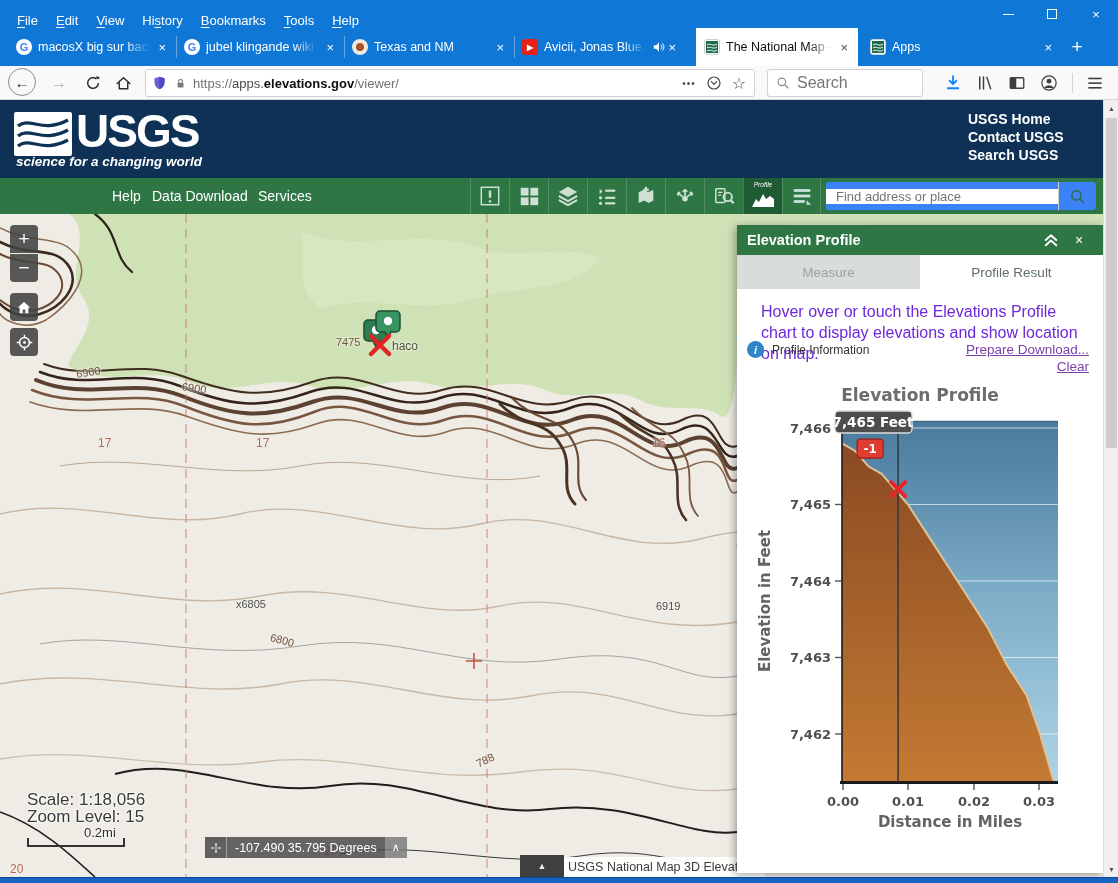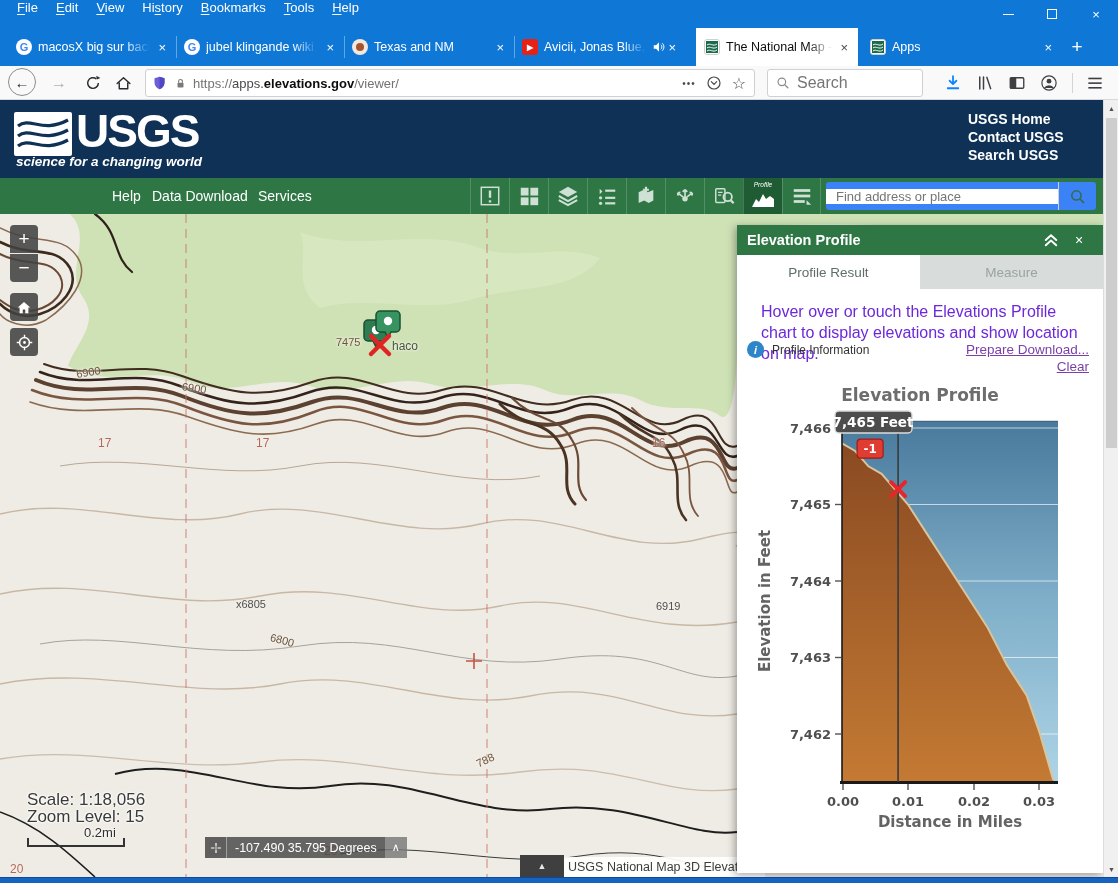--- a/index.html
+++ b/index.html
@@ -1,20 +1,20 @@
 <!DOCTYPE html>
 <html><head>
 <meta charset="utf-8">
 <style>
   * { margin:0; padding:0; box-sizing:border-box; }
   html,body { width:1118px; height:883px; overflow:hidden; font-family:"Liberation Sans", sans-serif; }
   .app { position:relative; width:1118px; height:883px; background:#efece5; overflow:hidden; }
 
   
-  .menubar { position:absolute; left:0; top:0; width:1118px; height:28px; background:#0f77d6; display:flex; align-items:flex-start; padding-left:8px; color:#fff; font-size:13px; }
+  .menubar { position:absolute; left:0; top:0; width:1118px; height:28px; background:#0f77d6; display:flex; align-items:flex-end; padding-left:8px; color:#fff; font-size:13px; }
   .menu-item { padding:0 9px; cursor:default; }
   .menu-item .mn { text-decoration:underline; text-underline-offset:2px; }
   .win-controls { position:absolute; right:0; top:0; height:28px; display:flex; }
   .win-btn { width:44px; height:28px; display:flex; align-items:center; justify-content:center; color:#fff; font-size:13px; }
   .min-bar { width:11px; height:1px; background:#fff; display:inline-block; }
   .max-box { width:10px; height:10px; border:1px solid #fff; display:inline-block; }
 
   
   .tabbar { position:absolute; left:0; top:28px; width:1118px; height:38px; background:#0f77d6; display:flex; align-items:flex-end; padding-left:8px; }
   .tab { height:38px; display:flex; align-items:center; padding:0 8px; color:#fff; font-size:12.5px; position:relative; }
@@ -475,22 +475,22 @@
     <div class="panel-header">
       <span class="panel-title">Elevation Profile</span>
       <span class="panel-hicon">
         <svg width="16" height="14" viewBox="0 0 18 16">
             <path d="M3,8 L9,2.5 L15,8 M3,14 L9,8.5 L15,14" stroke="#fff" stroke-width="2.2" fill="none" stroke-linecap="round" stroke-linejoin="round"></path>
           </svg>
       </span>
       <span class="panel-hicon">×</span>
     </div>
     <div class="panel-tabs">
+      <div class="ptab ptab-measure">Measure</div>
       <div class="ptab ptab-result">Profile Result</div>
-      <div class="ptab ptab-measure">Measure</div>
     </div>
     <div class="panel-hint">Hover over or touch the Elevations Profile chart to display elevations and show location on map.</div>
     <div class="info-row">
       <span class="info-circle">i</span>
       <span class="info-label">Profile Information</span>
     </div>
     <span class="plink link-prepare">Prepare Download...</span>
     <span class="plink link-clear">Clear</span>
 
     <div class="chart-title">Elevation Profile</div>

